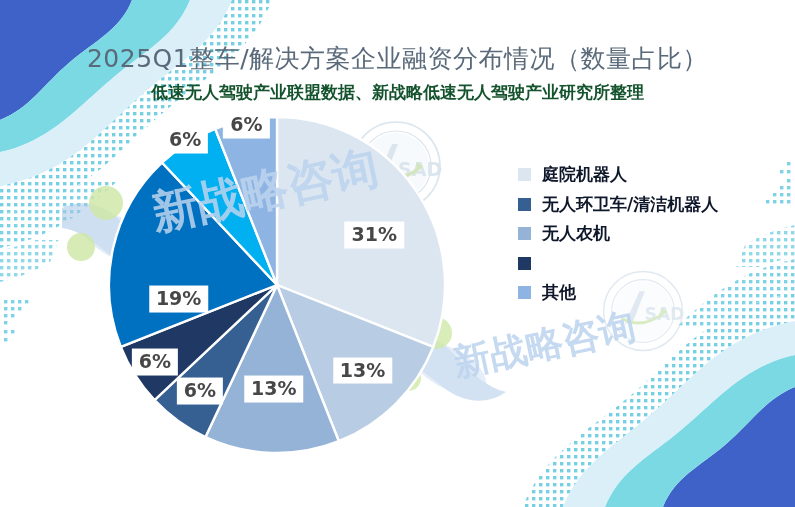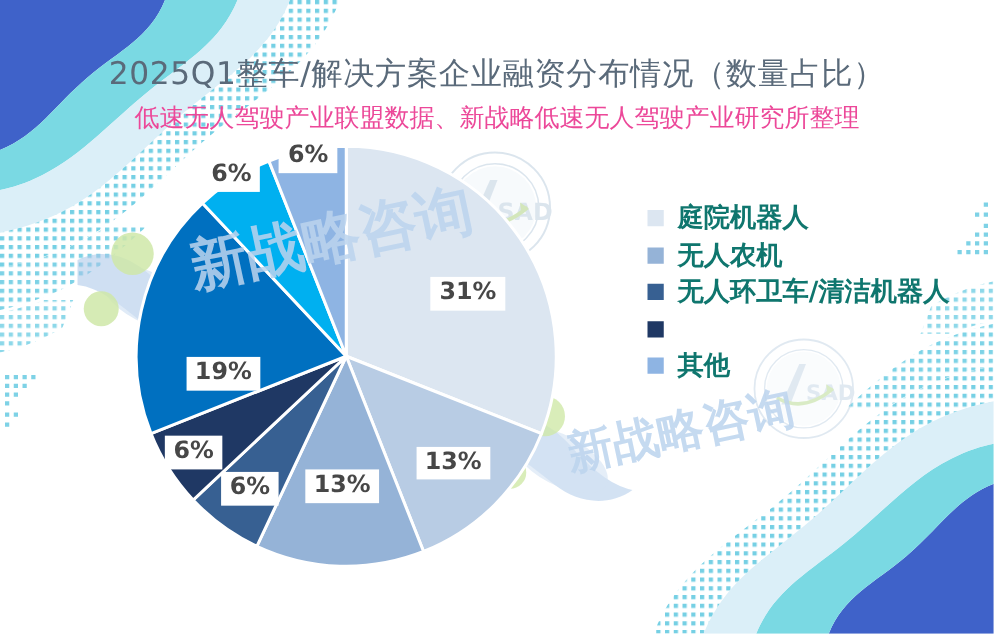--- a/index.html
+++ b/index.html
@@ -17,21 +17,21 @@
   
   .title-block {
     position:absolute; left:0; top:44px; width:795px; text-align:center;
   }
   .chart-title {
     font-size:25px; color:#5a6a7a; letter-spacing:.5px;
     font-family:"DejaVu Sans","Liberation Sans",sans-serif;
     font-weight:400; line-height:1.2;
   }
   .chart-subtitle {
-    margin-top:7px; font-size:20px; color:#ec4899; font-weight:400;
+    margin-top:7px; font-size:17px; color:#14532d; font-weight:700;
     font-family:"DejaVu Sans","Liberation Sans",sans-serif;
   }
 
   
   .pie-wrap { position:absolute; left:0; top:0; width:795px; height:507px; }
   .pie-svg { position:absolute; left:0; top:0; }
 
   
   .dlabel {
     position:absolute; background:#ffffff; color:#474747;
@@ -44,21 +44,21 @@
   .legend {
     position:absolute; left:518px; top:160px; width:265px;
   }
   .legend-item {
     display:flex; align-items:center; height:29.5px;
   }
   .legend-swatch {
     width:13px; height:13px; flex:0 0 13px; margin-right:11px;
   }
   .legend-label {
-    font-size:21px; color:#0f766e; font-weight:bold;
+    font-size:17px; color:#0f172a; font-weight:bold;
     font-family:"DejaVu Sans","Liberation Sans",sans-serif;
     white-space:nowrap; line-height:1;
   }
 
   
   .wm-text {
     position:absolute; color:#bcd4ee; font-weight:bold;
     font-family:"DejaVu Sans","Liberation Sans",sans-serif;
     white-space:nowrap; pointer-events:none; opacity:.85;
   }
@@ -236,28 +236,28 @@
       <div class="dlabel" style="left: 185.181px; top: 140.316px; transform: translate(-50%, -50%);">6%</div>
       <div class="dlabel" style="left: 246.464px; top: 124.926px; transform: translate(-50%, -50%);">6%</div>
     </div>
 
   <div class="legend" id="legend">
       <div class="legend-item">
         <span class="legend-swatch" style="background: rgb(220, 230, 241);"></span>
         <span class="legend-label">庭院机器人</span>
       </div>
       <div class="legend-item">
+        <span class="legend-swatch" style="background: rgb(55, 96, 146);"></span>
+        <span class="legend-label">无人环卫车/清洁机器人</span>
+      </div>
+      <div class="legend-item">
         <span class="legend-swatch" style="background: rgb(149, 179, 215);"></span>
         <span class="legend-label">无人农机</span>
       </div>
       <div class="legend-item">
-        <span class="legend-swatch" style="background: rgb(55, 96, 146);"></span>
-        <span class="legend-label">无人环卫车/清洁机器人</span>
-      </div>
-      <div class="legend-item">
         <span class="legend-swatch" style="background: rgb(31, 56, 100);"></span>
       </div>
       <div class="legend-item">
         <span class="legend-swatch" style="background: rgb(142, 180, 227);"></span>
         <span class="legend-label">其他</span>
       </div>
     </div>
 
 </div>
 

